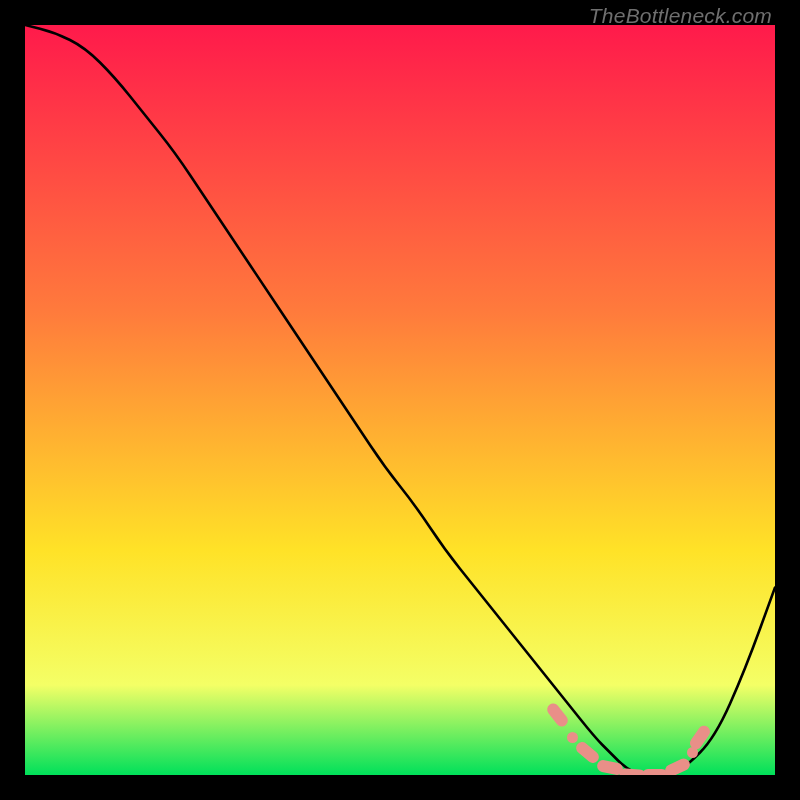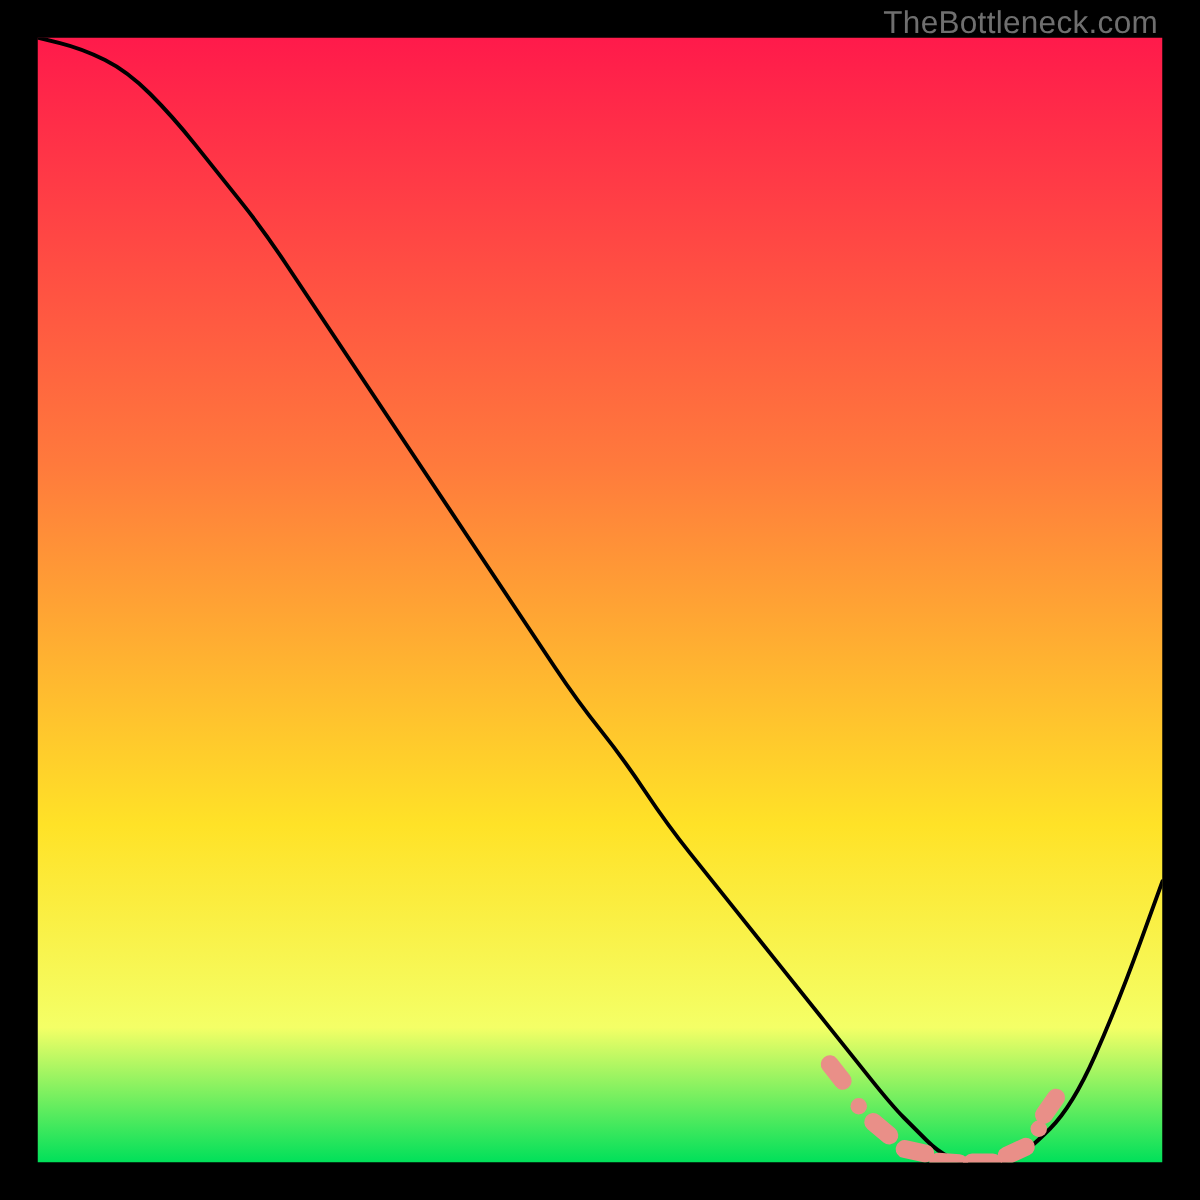--- a/index.html
+++ b/index.html
@@ -7,20 +7,21 @@
     padding: 0;
     width: 800px;
     height: 800px;
     background: #000000;
     overflow: hidden;
   }
   .stage {
     position: relative;
     width: 800px;
     height: 632px;
+    font-style: italic;
   }
   .plot-area {
     position: absolute;
     left: 25px;
     top: 25px;
     width: 750px;
     height: 750px;
   }
   .watermark {
     position: absolute;

